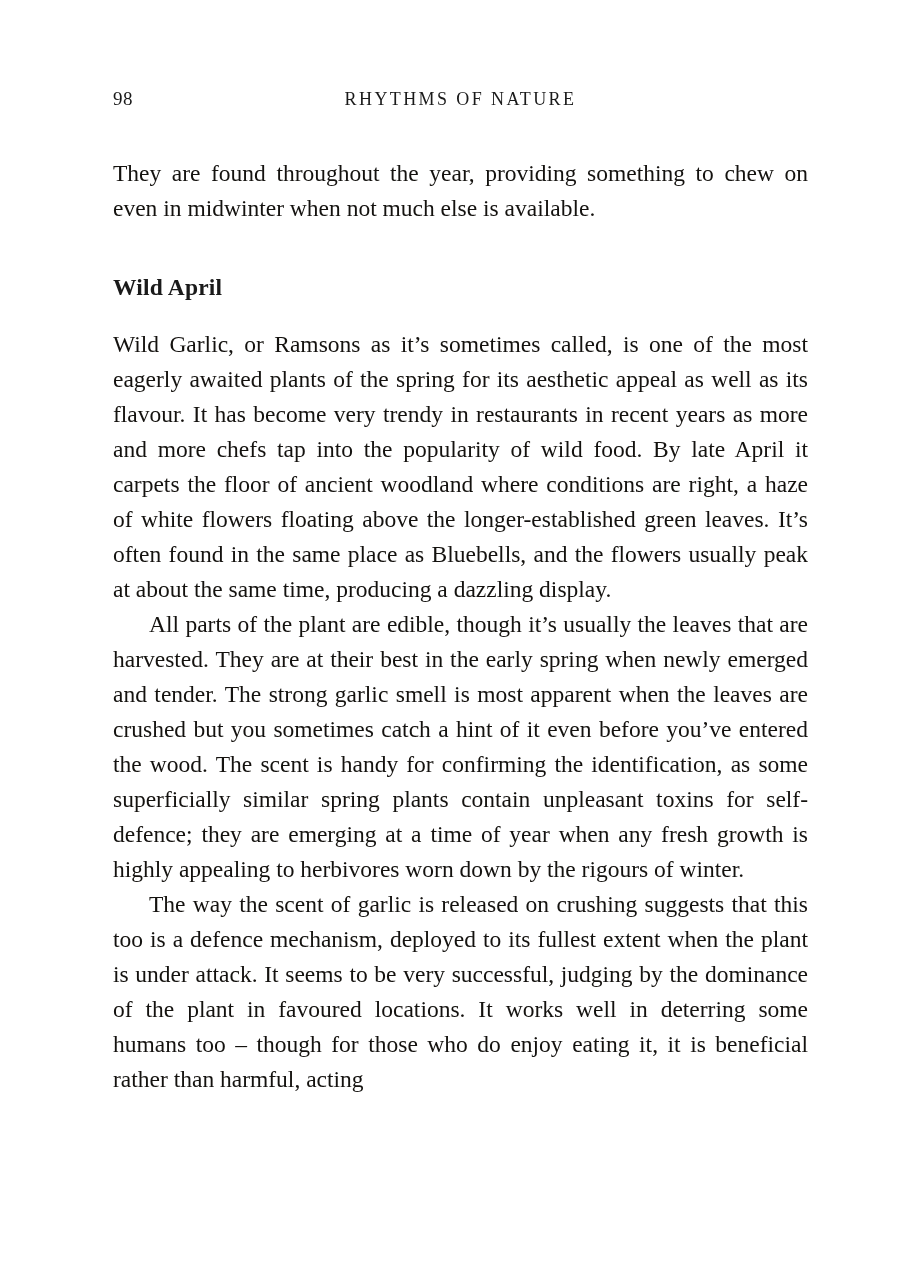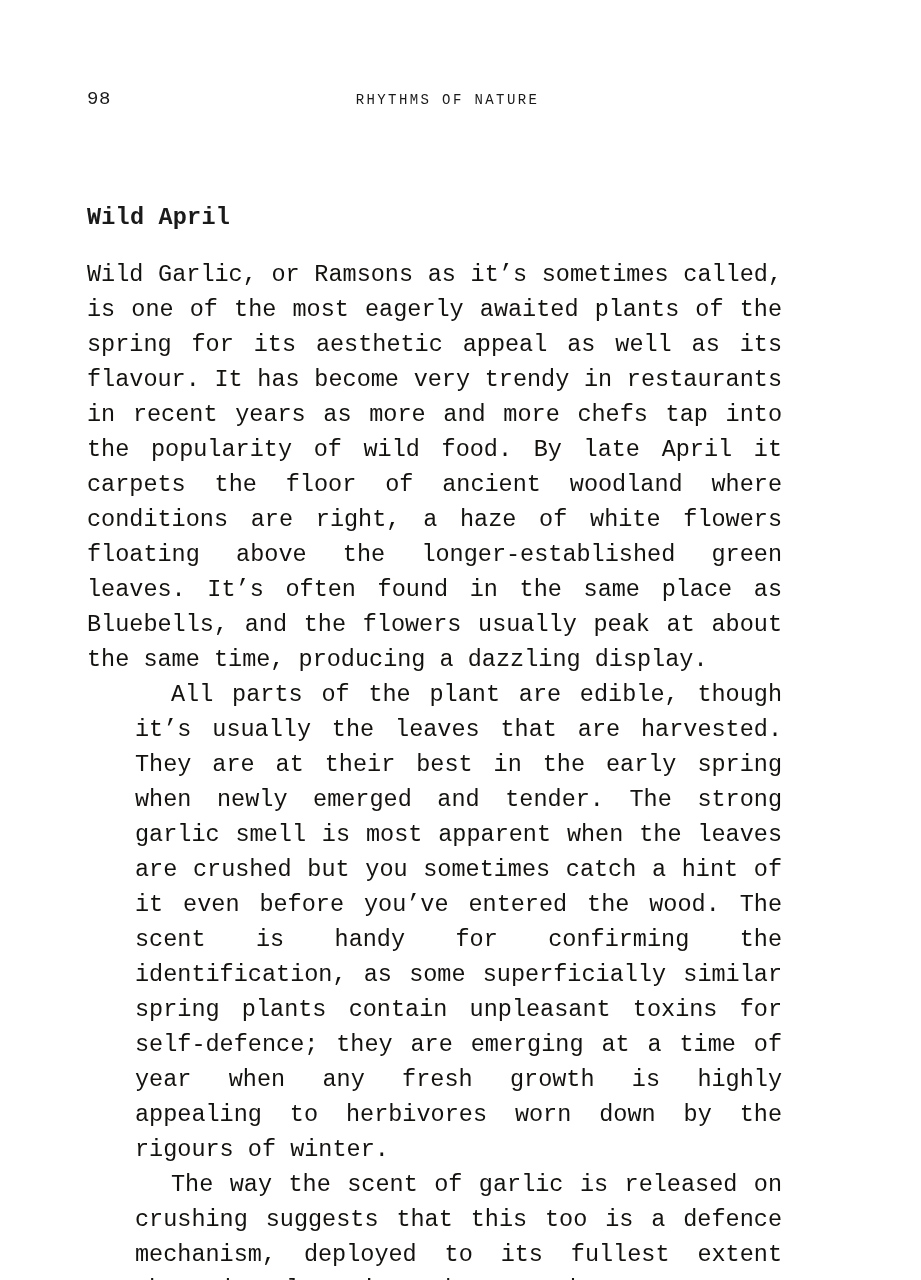--- a/index.html
+++ b/index.html
@@ -15,40 +15,39 @@
     position: relative;
     overflow: hidden;
   }
   .page {
     position: absolute;
     left: 0;
     top: 0;
     width: 921px;
     height: 1280px;
     box-sizing: border-box;
-    padding: 88px 113px 60px 87px;
-    font-family: Liberation Mono, monospace;
+    padding: 88px 113px 60px 113px;
   }
   .running-head {
     display: flex;
     align-items: baseline;
     height: 30px;
     margin-bottom: 38px;
   }
   .folio {
     font-size: 19px;
     letter-spacing: 0.5px;
     color: #1a1a1a;
     width: 120px;
     text-align: left;
   }
   .head-title {
     flex: 1;
     text-align: center;
-    font-size: 14px;
+    font-size: 18px;
     letter-spacing: 2.4px;
     color: #1a1a1a;
     margin-left: -120px;
     padding-left: 0;
   }
   .head-title-inner {
     display: inline-block;
   }
   .body-col {
     width: 695px;
@@ -57,21 +56,20 @@
     margin: 0;
     font-size: 23.5px;
     line-height: 35px;
     text-align: justify;
     text-justify: inter-word;
     color: #14120f;
     hyphens: none;
   }
   p.indent {
     text-indent: 36px;
-    margin-left: 48px;
   }
   h2.subhead {
     font-size: 23.5px;
     font-weight: bold;
     margin: 0;
     padding: 0;
     line-height: 35px;
     letter-spacing: 0.2px;
   }
   .gap-after-para { height: 44px; }
@@ -84,20 +82,21 @@
 
   <div class="running-head">
     <div class="folio">98</div>
     <div class="head-title">
       <span class="head-title-inner">RHYTHMS OF NATURE</span>
     </div>
   </div>
 
   <div class="body-col">
 
+    <p>They are found throughout the year, providing something to chew on even in midwinter when not much else is available.</p>
 
     <div class="gap-after-para"></div>
 
     <h2 class="subhead">Wild April</h2>
 
     <div class="gap-after-head"></div>
 
     <p>Wild Garlic, or Ramsons as it’s sometimes called, is one of the most eagerly awaited plants of the spring for its aesthetic appeal as well as its flavour. It has become very trendy in restaurants in recent years as more and more chefs tap into the popularity of wild food. By late April it carpets the floor of ancient woodland where conditions are right, a haze of white flowers floating above the longer-established green leaves. It’s often found in the same place as Bluebells, and the flowers usually peak at about the same time, producing a dazzling display.</p>
     <p class="indent">All parts of the plant are edible, though it’s usually the leaves that are harvested. They are at their best in the early spring when newly emerged and tender. The strong garlic smell is most apparent when the leaves are crushed but you sometimes catch a hint of it even before you’ve entered the wood. The scent is handy for confirming the identification, as some superficially similar spring plants contain unpleasant toxins for self-defence; they are emerging at a time of year when any fresh growth is highly appealing to herbivores worn down by the rigours of winter.</p>
     <p class="indent">The way the scent of garlic is released on crushing suggests that this too is a defence mechanism, deployed to its fullest extent when the plant is under attack. It seems to be very successful, judging by the dominance of the plant in favoured locations. It works well in deterring some humans too – though for those who do enjoy eating it, it is beneficial rather than harmful, acting</p>

